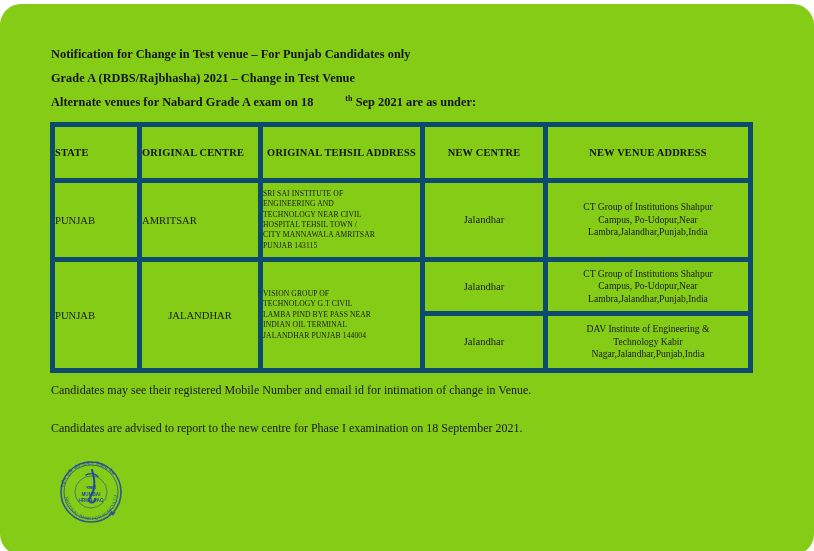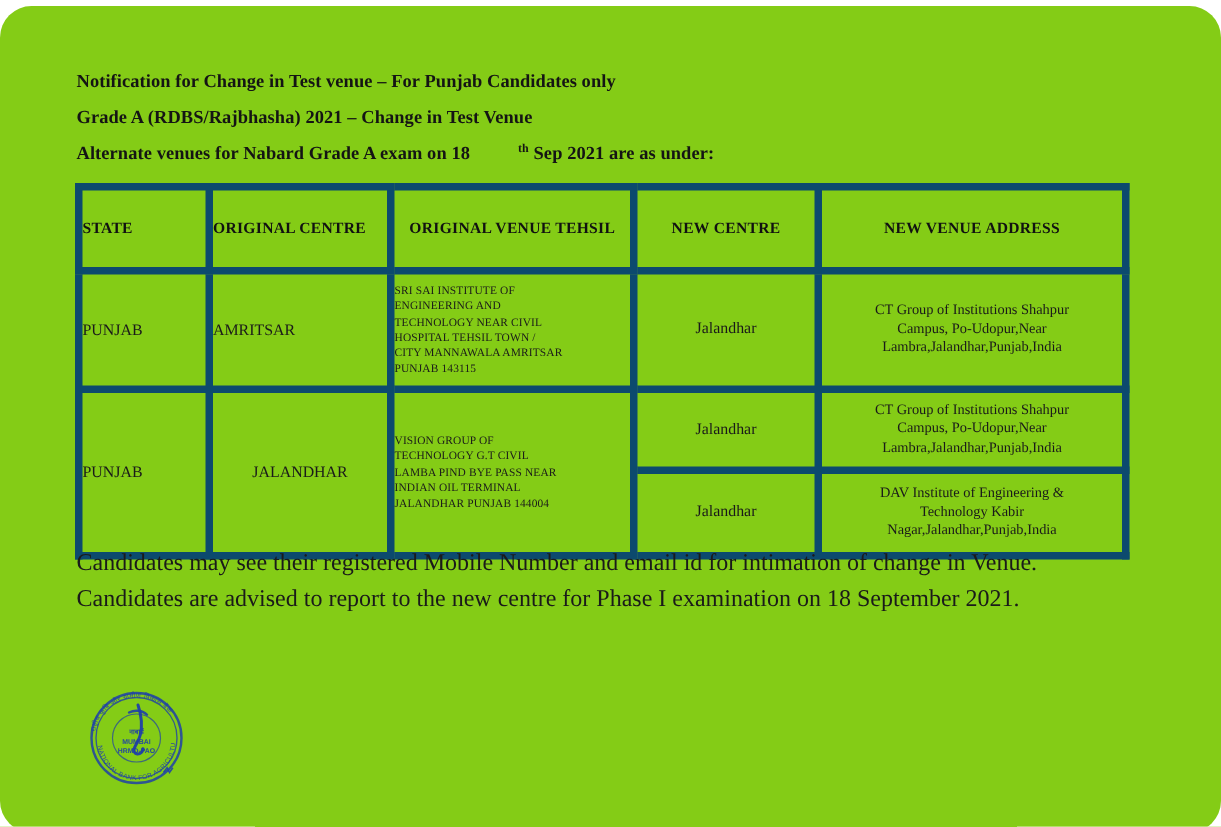--- a/index.html
+++ b/index.html
@@ -127,24 +127,25 @@
   .row-jal-b td    { height: 52px; }
 
   
   .notes {
     position: absolute;
     left: 51px;
     top: 360px;
     width: 700px;
   }
   .note-line {
-    font-size: 16px;
+    font-size: 12px;
     line-height: 24px;
     color: #1a1a1a;
     white-space: nowrap;
+    margin-top: 14px;
   }
 
   
   .seal {
     position: absolute;
     left: 52px;
     top: 448px;
     width: 78px;
     height: 78px;
   }
@@ -166,21 +167,21 @@
       <col class="col-state">
       <col class="col-origcent">
       <col class="col-origaddr">
       <col class="col-newcent">
       <col class="col-newaddr">
     </colgroup>
     <thead>
       <tr>
         <th class="hdr-cell hdr-left">STATE</th>
         <th class="hdr-cell hdr-left">ORIGINAL CENTRE</th>
-        <th class="hdr-cell hdr-center">ORIGINAL VENUE TEHSIL</th>
+        <th class="hdr-cell hdr-center">ORIGINAL TEHSIL ADDRESS</th>
         <th class="hdr-cell hdr-center">NEW CENTRE</th>
         <th class="hdr-cell hdr-center">NEW VENUE ADDRESS</th>
       </tr>
     </thead>
     <tbody>
 
       <tr class="row-amritsar">
         <td class="cell-state">PUNJAB</td>
         <td class="cell-origcent">AMRITSAR</td>
         <td class="cell-addr">

